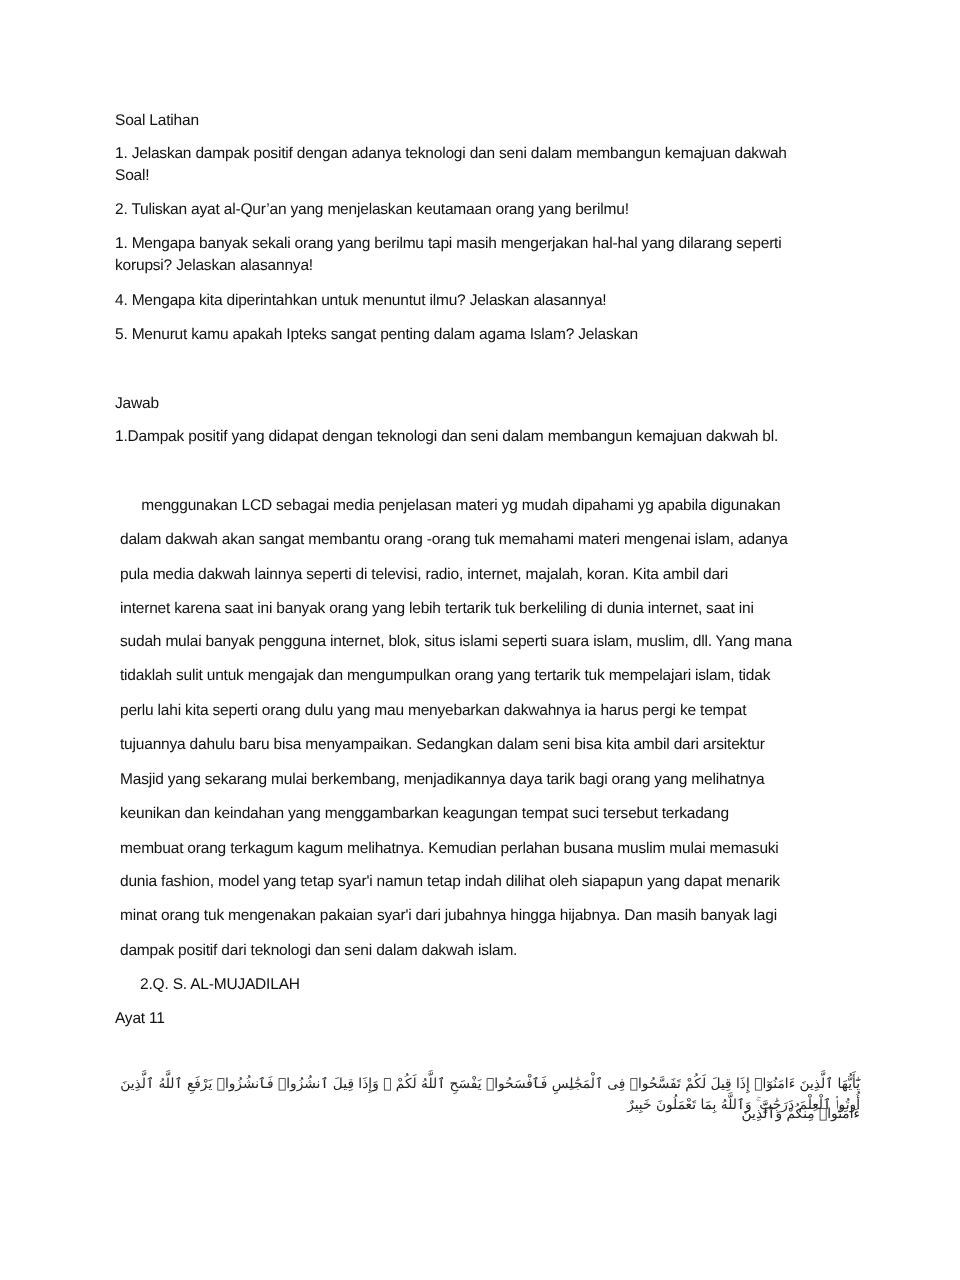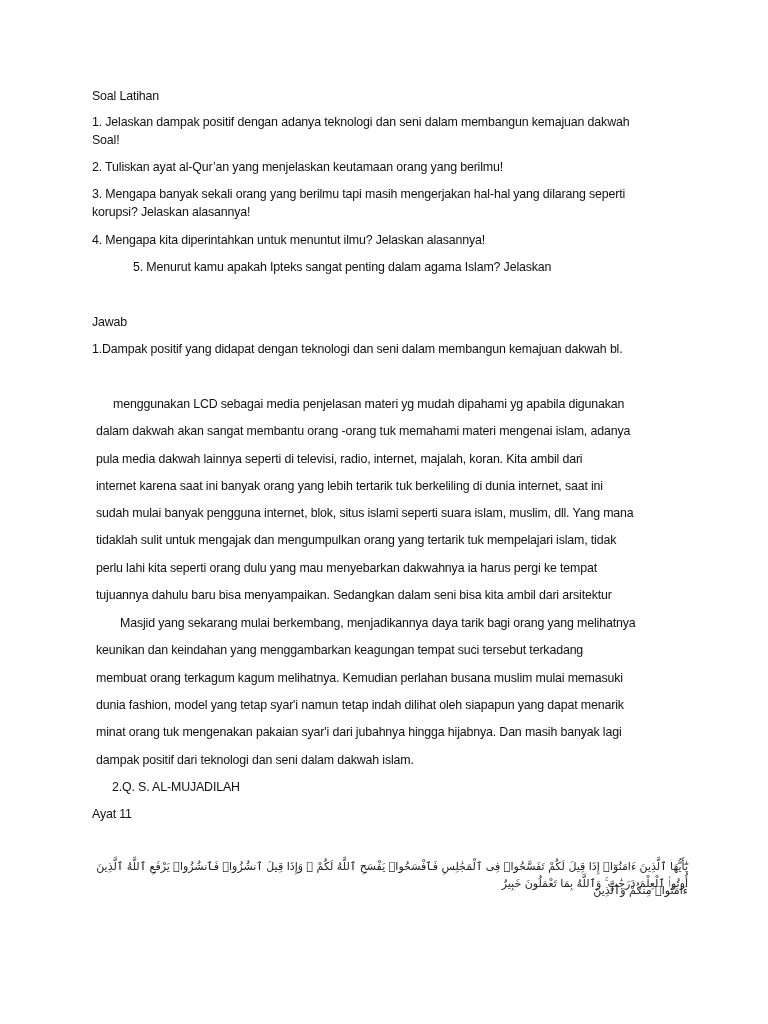--- a/index.html
+++ b/index.html
@@ -49,39 +49,39 @@
 
 <div class="page">
 
   <div class="line" style="top:88px;">Soal Latihan</div>
 
   <div class="line" style="top:114px;">1. Jelaskan dampak positif dengan adanya teknologi dan seni dalam membangun kemajuan dakwah</div>
   <div class="line" style="top:132px;">Soal!</div>
 
   <div class="line" style="top:159px;">2. Tuliskan ayat al-Qur’an yang menjelaskan keutamaan orang yang berilmu!</div>
 
-  <div class="line" style="top:186px;">3. Mengapa banyak sekali orang yang berilmu tapi masih mengerjakan hal-hal yang dilarang seperti</div>
+  <div class="line" style="top:186px;">1. Mengapa banyak sekali orang yang berilmu tapi masih mengerjakan hal-hal yang dilarang seperti</div>
   <div class="line" style="top:204px;">korupsi? Jelaskan alasannya!</div>
 
   <div class="line" style="top:232px;">4. Mengapa kita diperintahkan untuk menuntut ilmu? Jelaskan alasannya!</div>
 
-  <div class="line" style="top:259px;margin-left:41px;">5. Menurut kamu apakah Ipteks sangat penting dalam agama Islam? Jelaskan</div>
+  <div class="line" style="top:259px;">5. Menurut kamu apakah Ipteks sangat penting dalam agama Islam? Jelaskan</div>
 
   <div class="line" style="top:314px;">Jawab</div>
 
   <div class="line" style="top:341px;">1.Dampak positif yang didapat dengan teknologi dan seni dalam membangun kemajuan dakwah bl.</div>
   <div class="line indent2" style="top:396px;">menggunakan LCD sebagai media penjelasan materi yg mudah dipahami yg apabila digunakan</div>
   <div class="line indent3" style="top:423px;">dalam dakwah akan sangat membantu orang -orang tuk memahami materi mengenai islam, adanya</div>
   <div class="line indent3" style="top:451px;text-align:center;">pula media dakwah lainnya seperti di televisi, radio, internet, majalah, koran. Kita ambil dari</div>
   <div class="line indent3" style="top:478px;">internet karena saat ini banyak orang yang lebih tertarik tuk berkeliling di dunia internet, saat ini</div>
   <div class="line indent3" style="top:505px;">sudah mulai banyak pengguna internet, blok, situs islami seperti suara islam, muslim, dll. Yang mana</div>
   <div class="line indent3" style="top:532px;">tidaklah sulit untuk mengajak dan mengumpulkan orang yang tertarik tuk mempelajari islam, tidak</div>
   <div class="line indent3" style="top:560px;">perlu lahi kita seperti orang dulu yang mau menyebarkan dakwahnya ia harus pergi ke tempat</div>
   <div class="line indent3" style="top:587px;">tujuannya dahulu baru bisa menyampaikan. Sedangkan dalam seni bisa kita ambil dari arsitektur</div>
-  <div class="line indent3" style="top:615px;margin-left:24px;">Masjid yang sekarang mulai berkembang, menjadikannya daya tarik bagi orang yang melihatnya</div>
+  <div class="line indent3" style="top:615px;">Masjid yang sekarang mulai berkembang, menjadikannya daya tarik bagi orang yang melihatnya</div>
   <div class="line indent3" style="top:642px;">keunikan dan keindahan yang menggambarkan keagungan tempat suci tersebut terkadang</div>
   <div class="line indent3" style="top:670px;">membuat orang terkagum kagum melihatnya. Kemudian perlahan busana muslim mulai memasuki</div>
   <div class="line indent3" style="top:697px;">dunia fashion,  model yang tetap syar'i namun tetap indah dilihat oleh siapapun yang dapat menarik</div>
   <div class="line indent3" style="top:724px;">minat orang tuk mengenakan pakaian syar'i dari jubahnya hingga hijabnya. Dan masih banyak lagi</div>
   <div class="line indent3" style="top:752px;">dampak positif dari teknologi dan seni dalam dakwah islam.</div>
 
   <div class="line" style="top:779px;margin-left:20px;">2.Q. S. AL-MUJADILAH</div>
   <div class="line" style="top:806px;">Ayat 11</div>
 
   <div class="arabic" style="top:855px;">يَٰٓأَيُّهَا ٱلَّذِينَ ءَامَنُوٓا۟ إِذَا قِيلَ لَكُمْ تَفَسَّحُوا۟ فِى ٱلْمَجَٰلِسِ فَٱفْسَحُوا۟ يَفْسَحِ ٱللَّهُ لَكُمْ ۖ وَإِذَا قِيلَ ٱنشُزُوا۟ فَٱنشُزُوا۟ يَرْفَعِ ٱللَّهُ ٱلَّذِينَ ءَامَنُوا۟ مِنكُمْ وَٱلَّذِينَ</div>

